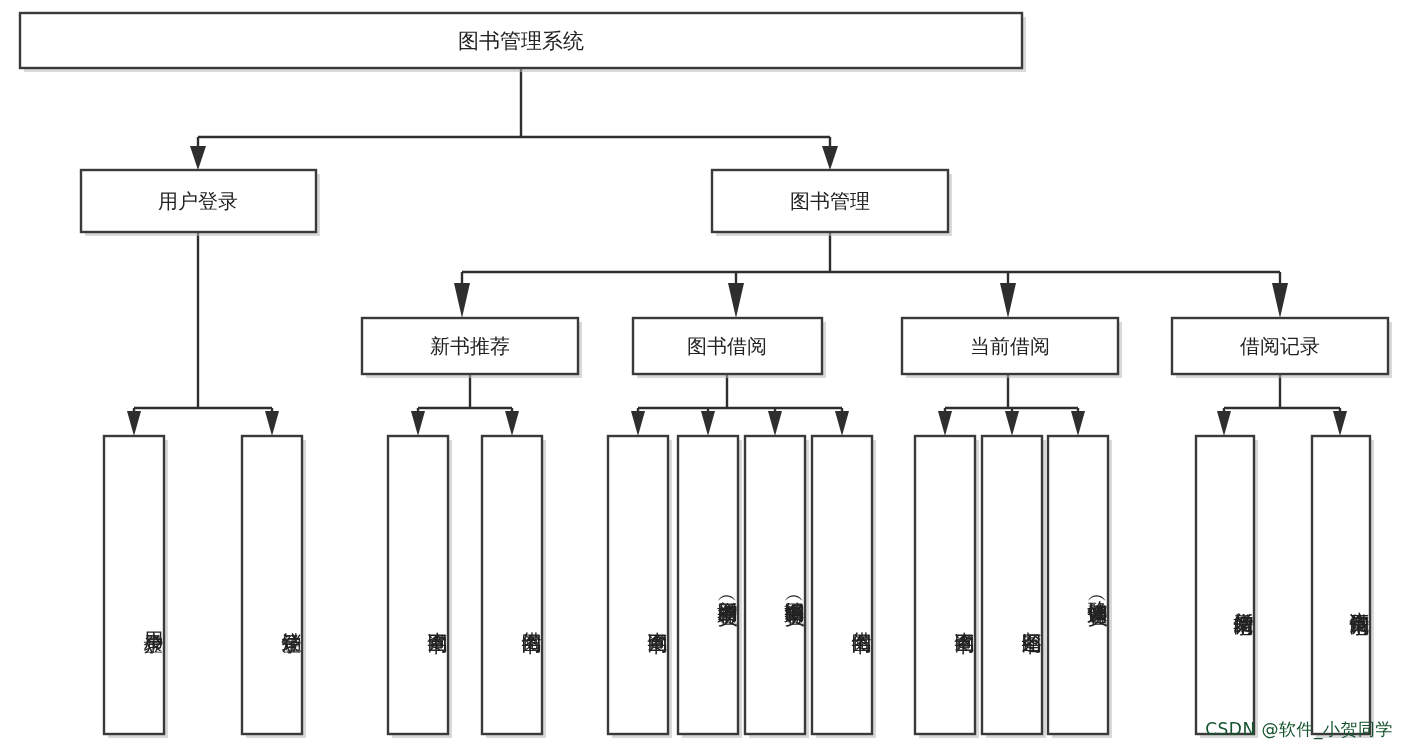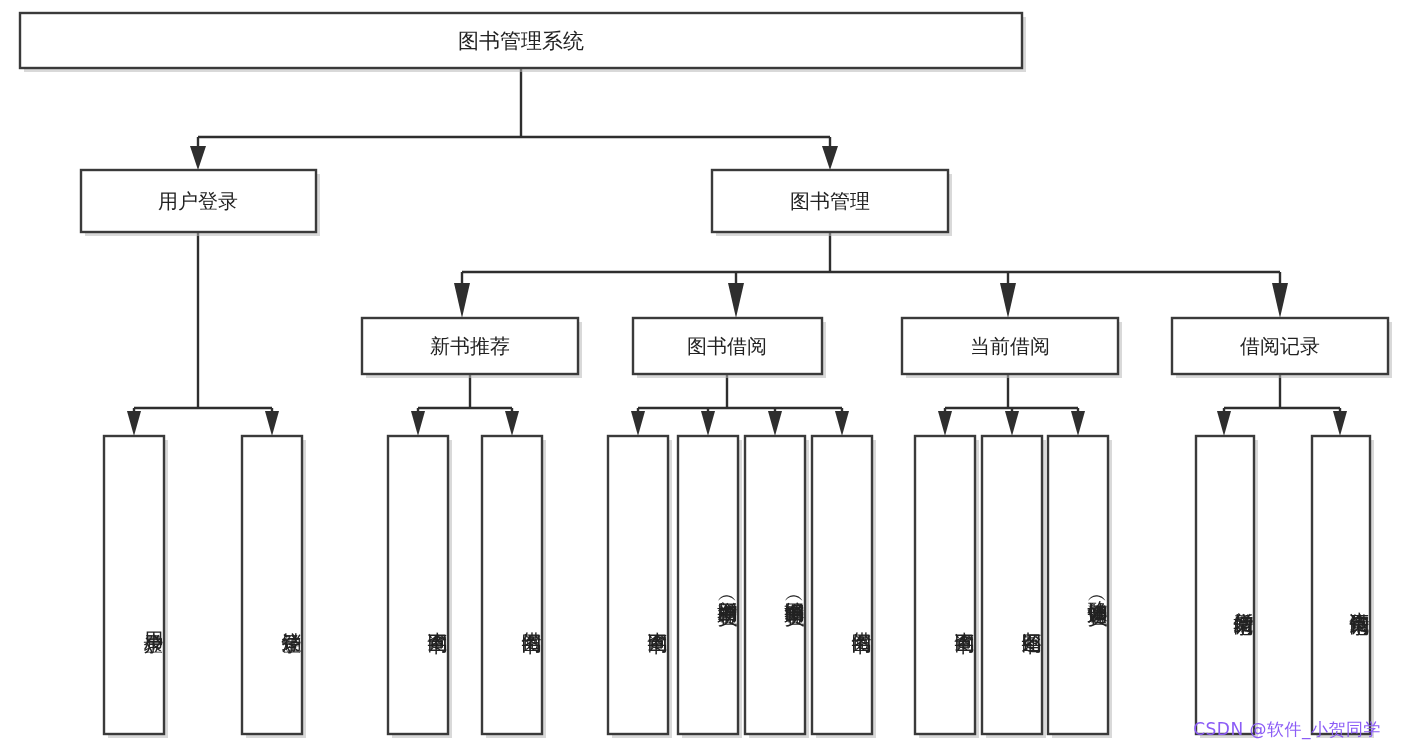--- a/index.html
+++ b/index.html
@@ -63,25 +63,25 @@
     letter-spacing: 1px;
     color: #222222;
     white-space: nowrap;
     pointer-events: none;
     display: flex;
     align-items: flex-start;
     justify-content: center;
   }
   .watermark {
     position: absolute;
-    right: 24px;
+    right: 12px;
     bottom: 6px;
     font-family: "DejaVu Sans", "Liberation Sans", sans-serif;
     font-size: 17px;
-    color: #8b5cf6;
+    color: #14532d;
     letter-spacing: 0.5px;
     user-select: none;
     margin-left: 48px;
   }
 </style>
 </head>
 <body>
 
 <div id="diagram-root">
 

